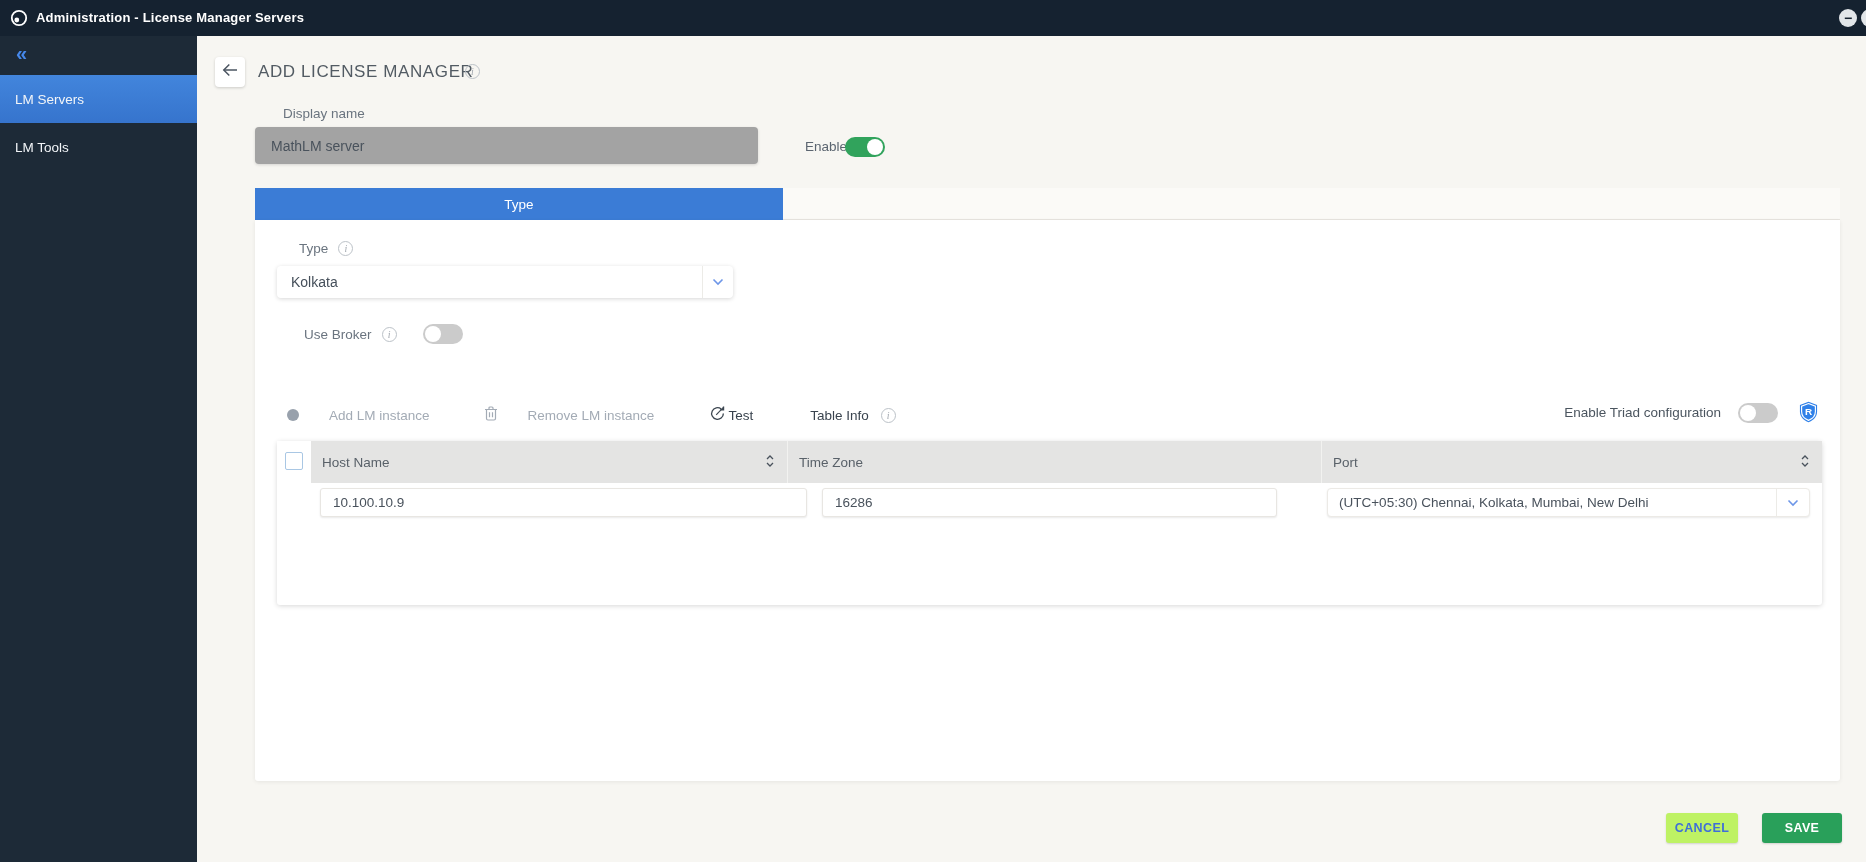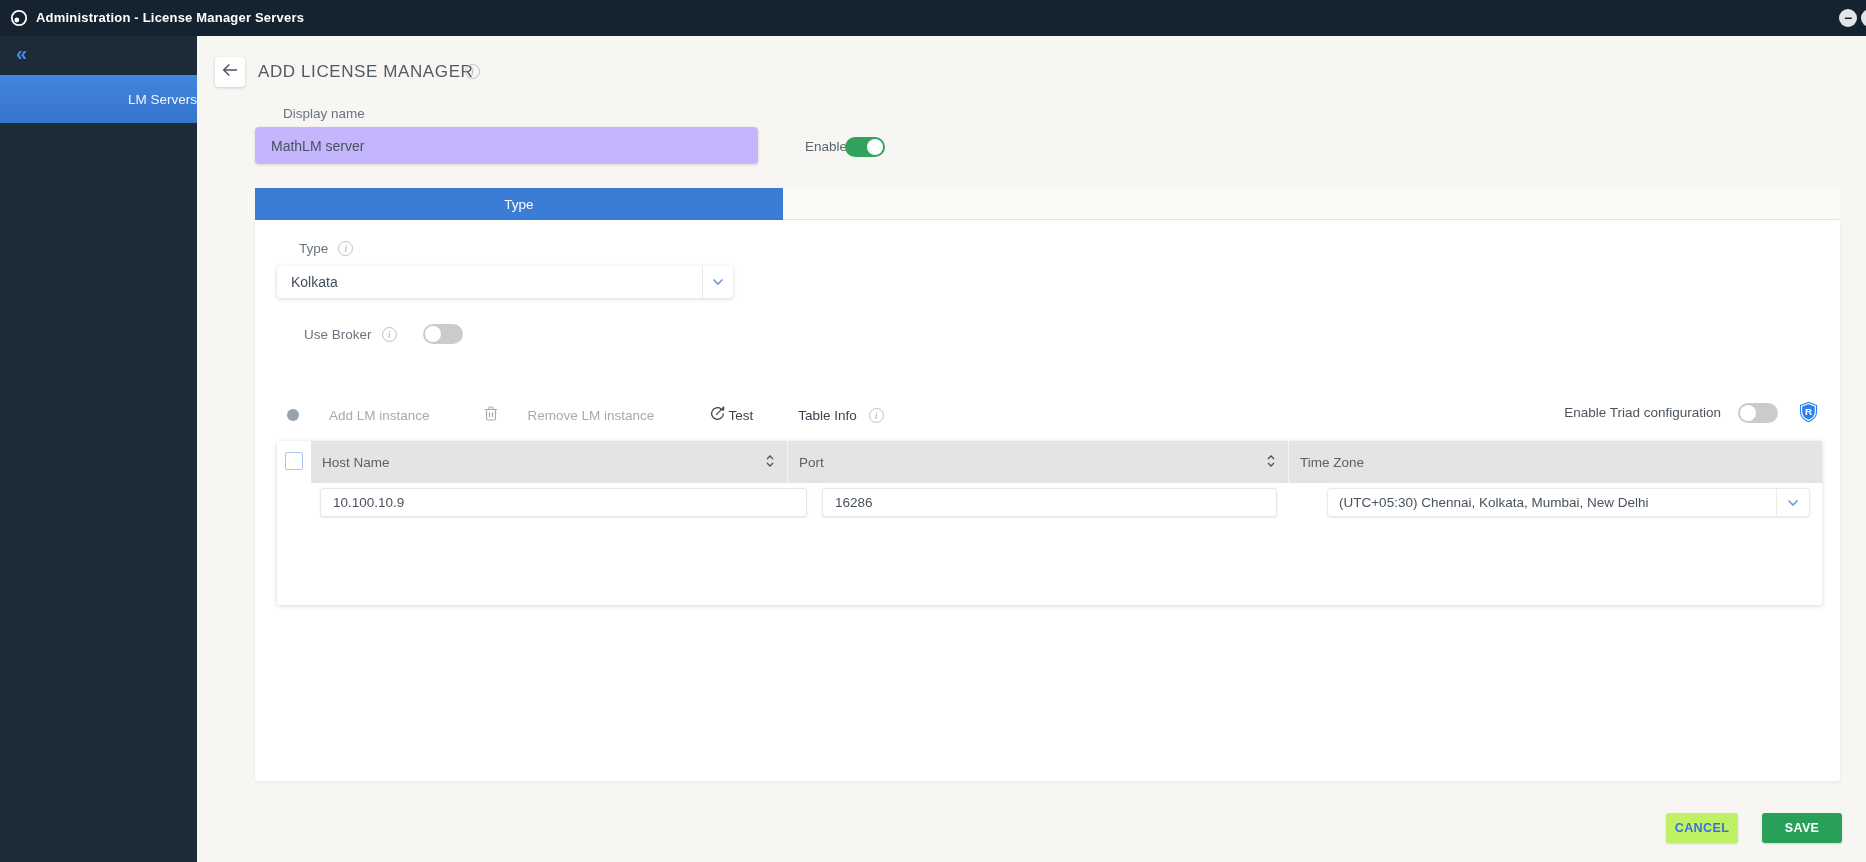--- a/index.html
+++ b/index.html
@@ -11,32 +11,32 @@
   
   .topbar { position:absolute; top:0; left:0; width:1866px; height:36px; background:#152230; overflow:hidden; }
   .topbar .logo { position:absolute; left:10px; top:9px; width:18px; height:18px; }
   .topbar .title { position:absolute; left:36px; top:0; line-height:36px; color:#ffffff; font-size:13px; font-weight:bold; letter-spacing:.2px; }
   .win-min { position:absolute; left:1839px; top:9px; width:18px; height:18px; border-radius:50%; background:#e2e6e9; color:#152230; display:flex; align-items:center; justify-content:center; font-size:14px; font-weight:bold; line-height:1; }
   .win-partial { position:absolute; left:1861px; top:9px; width:18px; height:18px; border-radius:50%; background:#e2e6e9; }
 
   
   .sidebar { position:absolute; top:36px; left:0; width:197px; height:826px; background:#1d2a37; }
   .collapse-btn { position:absolute; left:16px; top:6px; color:#4688ea; font-size:20px; font-weight:bold; cursor:pointer; }
-  .nav-item { position:absolute; left:0; width:197px; height:48px; display:flex; align-items:center; padding-left:15px; color:#f2f5f8; font-size:13.5px; cursor:pointer;justify-content:flex-end; }
+  .nav-item { position:absolute; left:0; width:197px; height:48px; display:flex; align-items:center; padding-left:15px; color:#f2f5f8; font-size:13.5px; cursor:pointer; }
   .nav-item.active { background:linear-gradient(#4285dc,#3674cd); }
 
   
   .back-btn { left:215px; top:57px; width:30px; height:30px; background:#fff; border-radius:4px; box-shadow:0 1px 3px rgba(0,0,0,.18); display:flex; align-items:center; justify-content:center; cursor:pointer; }
   .page-title { left:258px; top:62px; font-size:17px; color:#525b63; letter-spacing:.6px; }
   .info { width:15px; height:15px; min-width:15px; border:1px solid #bcc2c8; border-radius:50%; color:#a3a9b0; font-family:"Liberation Serif",serif; font-style:italic; font-size:10px; display:inline-flex; align-items:center; justify-content:center; }
 
   
   .field-label { font-size:13.5px; color:#6a747f;margin-left:27px; }
   .dn-label { left:256px; top:106px; }
-  .dn-input { left:255px; top:127px; width:503px; height:37px; background:#c4b5fd; border:none; border-radius:4px; box-shadow:0 1px 3px rgba(30,30,30,.15); padding:0 16px; font-size:14px; color:#49525c; font-family:inherit; }
+  .dn-input { left:255px; top:127px; width:503px; height:37px; background:#a3a3a3; border:none; border-radius:4px; box-shadow:0 1px 3px rgba(30,30,30,.15); padding:0 16px; font-size:14px; color:#49525c; font-family:inherit; }
   .enabled-label { left:778px; top:139px; color:#5b6570; }
   .toggle { width:40px; height:20px; border-radius:10px; position:relative; cursor:pointer; }
   .toggle .knob { position:absolute; top:2px; width:16px; height:16px; border-radius:50%; background:#fff; }
   .toggle.on { background:#31a35c; } .toggle.on .knob { right:2px; }
   .toggle.off { background:#cbcbcb; } .toggle.off .knob { left:2px; }
 
   
   .tabrow { left:255px; top:188px; width:1585px; height:32px; background:#fbfaf7; border-bottom:1px solid #e8e5e0; }
   .tab-active { position:absolute; left:0; top:0; width:528px; height:32px; background:#3b7cd6; color:#fff; font-size:13.5px; display:flex; align-items:center; justify-content:center; cursor:pointer; }
   .panel { left:255px; top:220px; width:1585px; height:561px; background:#fff; border-radius:0 0 3px 3px; box-shadow:0 1px 4px rgba(0,0,0,.07); }
@@ -97,20 +97,23 @@
     <span class="title">Administration - License Manager Servers</span>
     <span class="win-min">−</span>
     <span class="win-partial"></span>
   </div>
 
   <div class="sidebar">
     <div class="collapse-btn">«</div>
     <div class="nav-item active" style="top:39px;">
       <span>LM Servers</span>
     </div>
+    <div class="nav-item" style="top:87px;">
+      <span>LM Tools</span>
+    </div>
   </div>
 
   <div class="abs back-btn">
     <span>
       <svg width="16" height="14" viewBox="0 0 16 14" fill="none" stroke="#4a5460" stroke-width="1.5">
         <path d="M15 7H1.8"></path>
           <path d="M7.3 1.5L1.8 7l5.5 5.5"></path>
       </svg>
     </span>
   </div>
@@ -172,21 +175,21 @@
         <span>
           <svg width="17" height="17" viewBox="0 0 18 18" fill="none" stroke="#3c4650" stroke-width="1.4">
             <path d="M15.2 9a6.2 6.2 0 1 1-2.3-4.8"></path>
             <path d="M15.5 2.2L7.6 10.4" stroke-width="1.2"></path>
             <path d="M15.4 1.6v3.4h-3.3"></path>
           </svg>
         </span>
         <span class="tb-label" style="margin-left:2px;">Test</span>
       </div>
       <div class="tb-item tb-dark" style="margin-left:45px;">
-        <span class="tb-label" style="margin-left:0;">Table Info</span>
+        <span class="tb-label" style="margin-left:12px;">Table Info</span>
         <span class="info" style="margin-left:12px;">i</span>
       </div>
     </div>
 
     <div class="triad-row">
       <span class="field-label">Enable Triad configuration</span>
       <div class="toggle off">
         <span class="knob"></span>
       </div>
       <span class="shield">
@@ -205,31 +208,31 @@
         </div>
         <div class="th-cell th-host">
           <span>Host Name</span>
           <span class="sort-ic">
             <svg width="10" height="16" viewBox="0 0 10 16">
                 <polyline points="2,6 5,3 8,6" fill="none" stroke="#49525c" stroke-width="1.3"></polyline>
                 <polyline points="2,10 5,13 8,10" fill="none" stroke="#49525c" stroke-width="1.3"></polyline>
               </svg>
           </span>
         </div>
+        <div class="th-cell th-tz">
+          <span>Time Zone</span>
+        </div>
         <div class="th-cell th-port">
           <span>Port</span>
           <span class="sort-ic">
             <svg width="10" height="16" viewBox="0 0 10 16">
                 <polyline points="2,6 5,3 8,6" fill="none" stroke="#49525c" stroke-width="1.3"></polyline>
                 <polyline points="2,10 5,13 8,10" fill="none" stroke="#49525c" stroke-width="1.3"></polyline>
               </svg>
           </span>
-        </div>
-        <div class="th-cell th-tz">
-          <span>Time Zone</span>
         </div>
       </div>
 
       <div>
         <input class="cell-input host-in" type="text" value="10.100.10.9" style="">
         <input class="cell-input port-in" type="text" value="16286" style="">
         <div class="dropdown tz-dd">
           <span class="dd-value">(UTC+05:30) Chennai, Kolkata, Mumbai, New Delhi</span>
           <span class="dd-caret">
             <svg width="12" height="8" viewBox="0 0 12 8">

